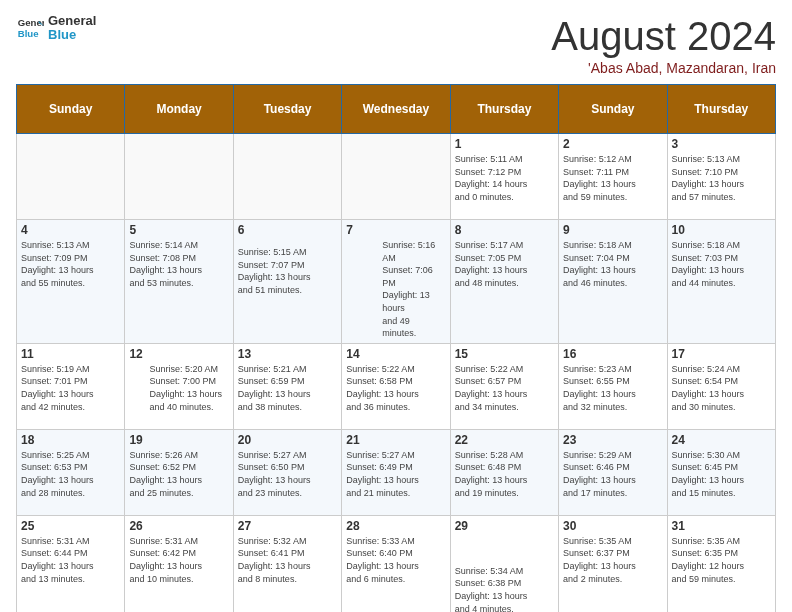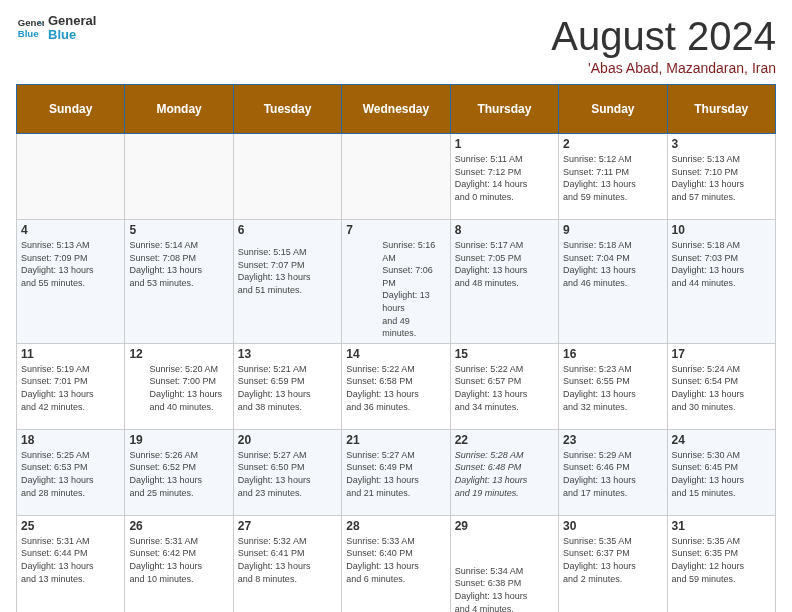--- a/index.html
+++ b/index.html
@@ -290,21 +290,21 @@
           </td>
           <td>
             <span class="day-number">21</span>
             <div class="day-info" style="white-space: pre-line;">Sunrise: 5:27 AM
 Sunset: 6:49 PM
 Daylight: 13 hours
 and 21 minutes.</div>
           </td>
           <td>
             <span class="day-number">22</span>
-            <div class="day-info" style="white-space: pre-line; font-style: italic;">Sunrise: 5:28 AM
+            <div class="day-info" style="white-space: pre-line;">Sunrise: 5:28 AM
 Sunset: 6:48 PM
 Daylight: 13 hours
 and 19 minutes.</div>
           </td>
           <td>
             <span class="day-number">23</span>
             <div class="day-info" style="white-space: pre-line;">Sunrise: 5:29 AM
 Sunset: 6:46 PM
 Daylight: 13 hours
 and 17 minutes.</div>

